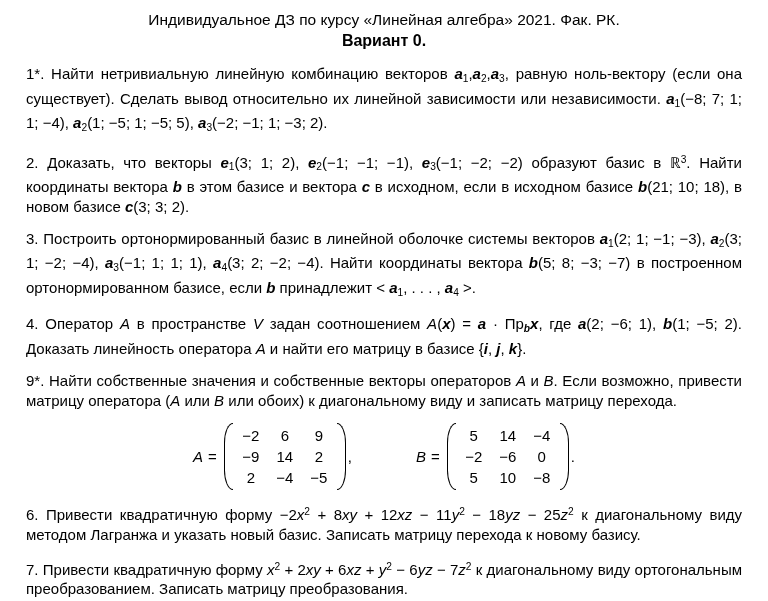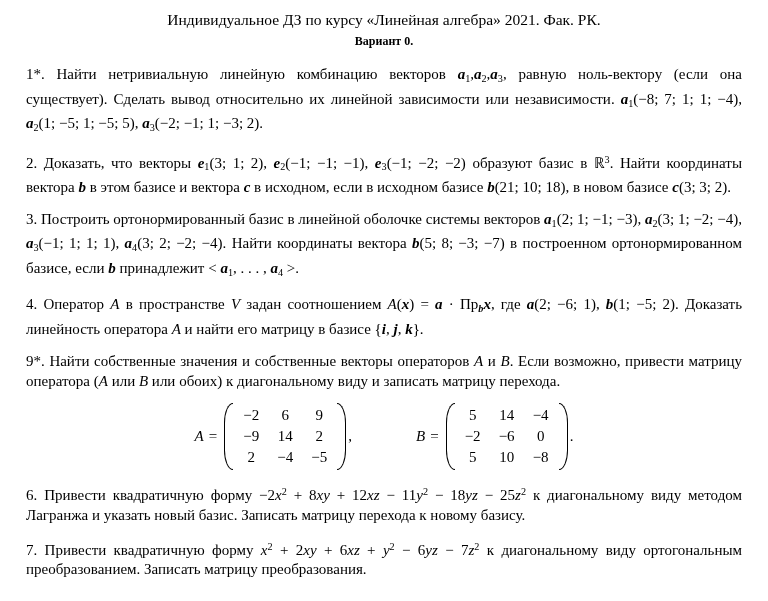--- a/index.html
+++ b/index.html
@@ -1,36 +1,36 @@
 <!DOCTYPE html>
 <html lang="ru"><head>
 <meta charset="utf-8">
 <style>
   html, body { margin: 0; padding: 0; background: #ffffff; }
   .page {
     box-sizing: border-box;
     width: 768px;
     height: 601px;
     padding: 10px 14px 6px 14px;
-    font-family: Liberation Serif, serif;
+    font-family: Liberation Sans, sans-serif;
     font-size: 15px;
     color: #000;
     overflow: hidden;
     hyphens: auto;
   }
   .title {
     text-align: center;
     font-size: 15.5px;
     line-height: 20px;
     margin-bottom: 0;
   }
   .variant {
     text-align: center;
     font-weight: bold;
-    font-size: 12px;
+    font-size: 16px;
     line-height: 22px;
     margin-bottom: 4px;
   }
   p.prob {
     margin: 12px;
     text-align: justify;
     line-height: 20px;
   }
   .bi  { font-weight: bold; font-style: italic; }
   .it  { font-style: italic; }

